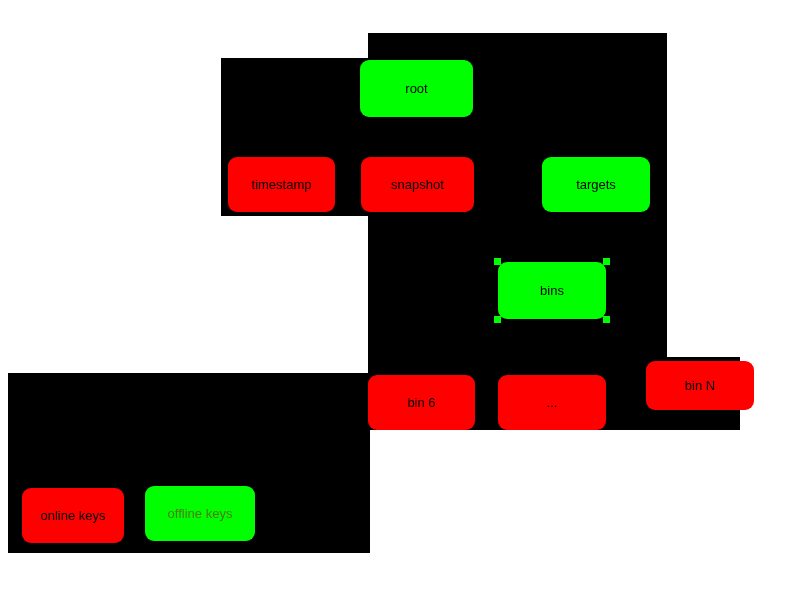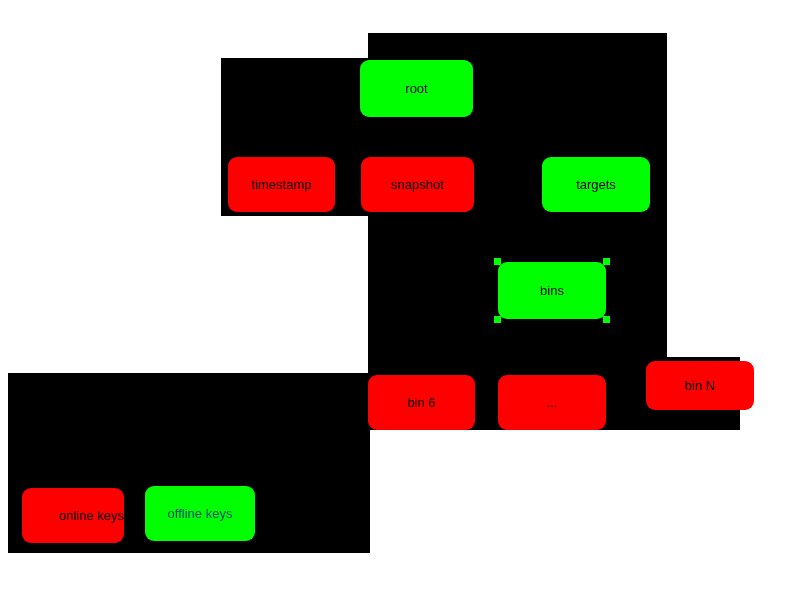--- a/index.html
+++ b/index.html
@@ -88,20 +88,20 @@
       </div>
       <div class="node red" style="left: 368px; top: 375px; width: 107px; height: 55px; background: rgb(255, 0, 0); color: rgb(0, 0, 0);">
         <span>bin 6</span>
       </div>
       <div class="node red" style="left: 498px; top: 375px; width: 108px; height: 55px; background: rgb(255, 0, 0); color: rgb(0, 0, 0);">
         <span>...</span>
       </div>
       <div class="node red" style="left: 630px; top: 361px; width: 108px; height: 49px; background: rgb(255, 0, 0); color: rgb(0, 0, 0); margin-left: 16px;">
         <span>bin N</span>
       </div>
-      <div class="node red" style="left: 22px; top: 488px; width: 102px; height: 55px; background: rgb(255, 0, 0); color: rgb(0, 0, 0); justify-content: flex-end;">
+      <div class="node red" style="left: 22px; top: 488px; width: 102px; height: 55px; background: rgb(255, 0, 0); color: rgb(0, 0, 0);">
         <span>online keys</span>
       </div>
-      <div class="node green" style="left: 145px; top: 486px; width: 110px; height: 55px; background: rgb(0, 255, 0); color: #0c4a6e;">
+      <div class="node green" style="left: 145px; top: 486px; width: 110px; height: 55px; background: rgb(0, 255, 0); color: #4d7c0f;">
         <span>offline keys</span>
       </div>
     </div>
 </div>
 
 </body></html>

